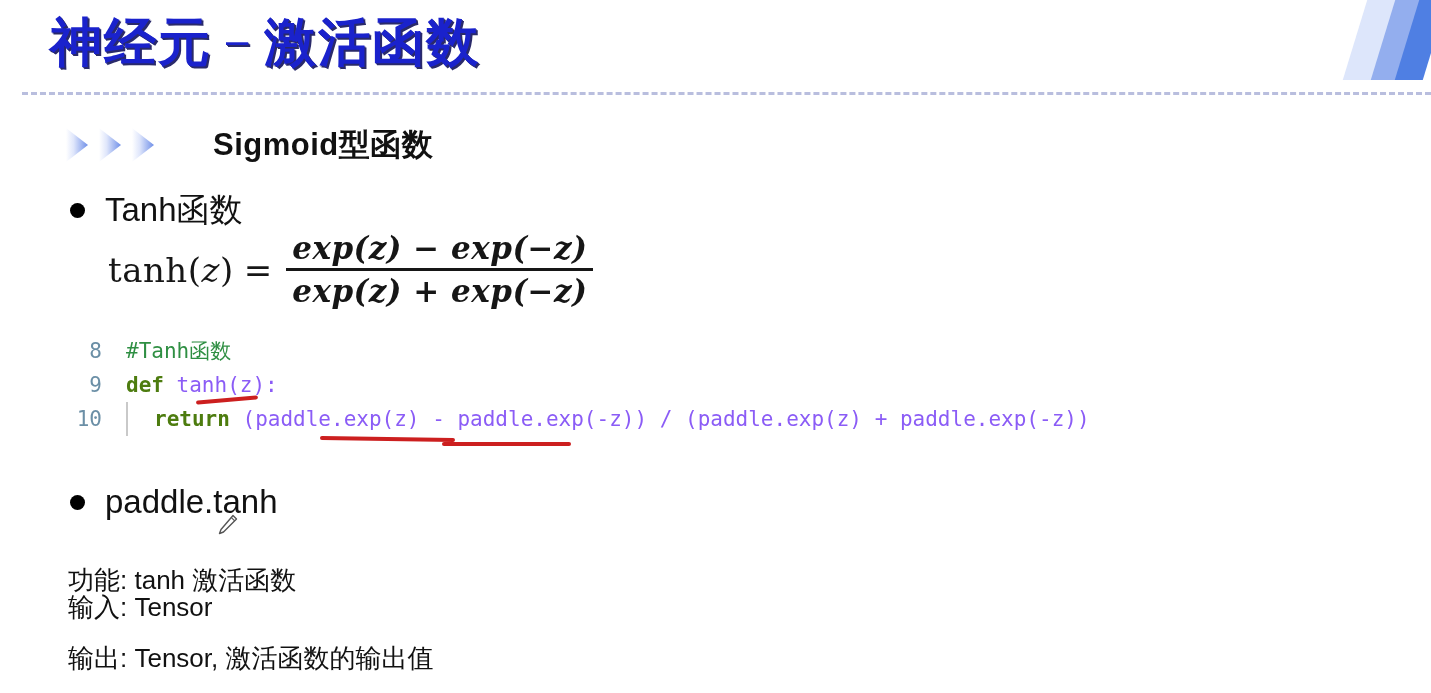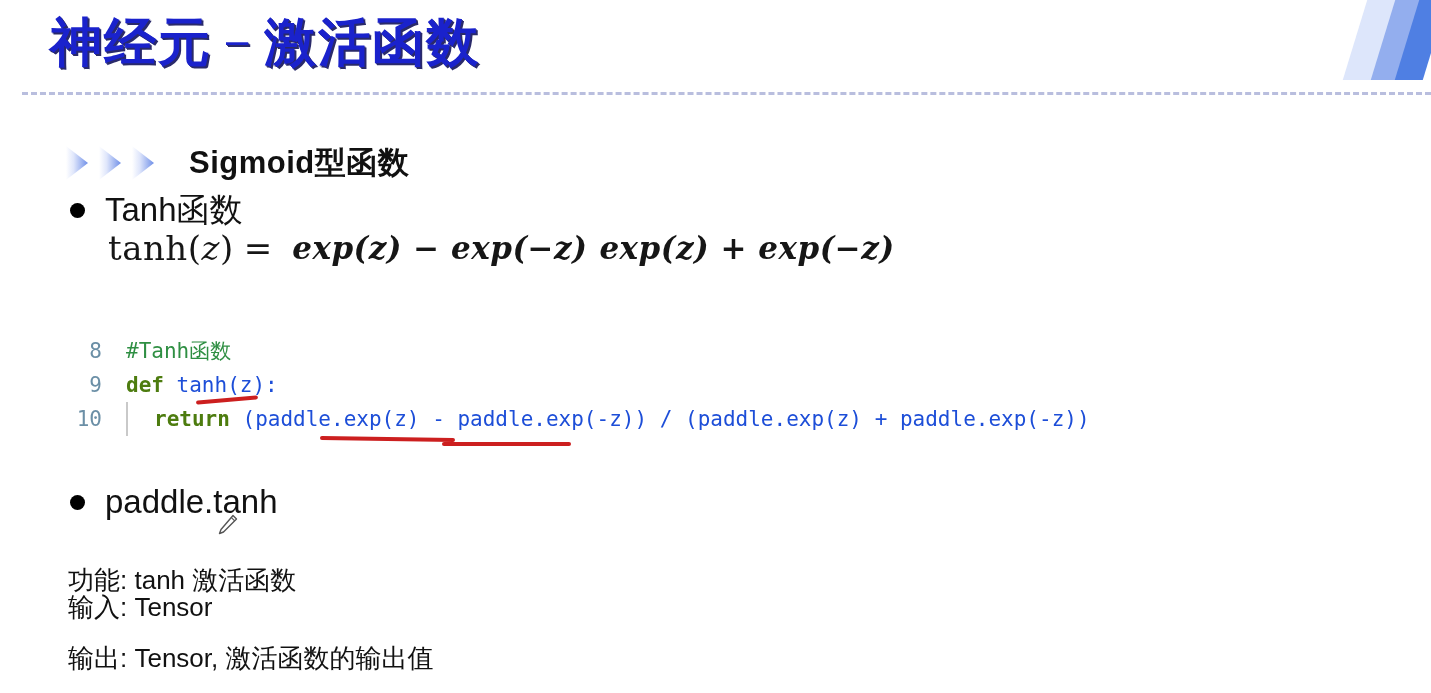--- a/index.html
+++ b/index.html
@@ -67,24 +67,25 @@
     top: 92px;
     width: 1409px;
     height: 0;
     border-top: 3px dashed #b9bede;
   }
 
   
   #section-heading {
     position: absolute;
     left: 66px;
-    top: 140px;
+    top: 122px;
     display: flex;
     align-items: center;
     height: 46px;
+    gap: 24px;
   }
   .arrow-group { display: flex; align-items: center; }
   .arrow-tri {
     width: 22px;
     height: 34px;
     margin-right: 11px;
     background: linear-gradient(to right, #ffffff 0%, #dfe6fb 35%, #6f8fe8 100%);
     clip-path: polygon(0 0, 100% 50%, 0 100%);
   }
   #section-heading-label {
@@ -134,20 +135,21 @@
     padding-right: 10px;
   }
   #formula-lhs .fn-name { font-style: normal; }
   #formula-lhs .var { font-style: italic; }
   #formula-eq {
     font-size: 34px;
     padding-right: 14px;
   }
   #formula-fraction {
     display: flex;
+    flex-direction: column;
     align-items: center;
   }
   .frac-part {
     font-size: 31px;
     font-style: italic;
     font-weight: bold;
     letter-spacing: 0.5px;
     padding: 2px 6px;
     white-space: nowrap;
   }
@@ -183,21 +185,21 @@
   .code-indent-guide {
     display: inline-block;
     width: 0;
     border-left: 2px solid #c9c9c9;
     height: 34px;
     margin-right: 26px;
     vertical-align: top;
   }
   .tok-comment { color: #2f8f43; }
   .tok-kw { color: #4d7c0f; font-weight: bold; }
-  .tok-plain { color: #1d4ed8; }
+  .tok-plain { color: #8b5cf6; }
 
   
   .annotation {
     position: absolute;
     background: #cc1f1f;
     border-radius: 2px;
   }
   #annot-return {
     left: 196px;
     top: 398px;

